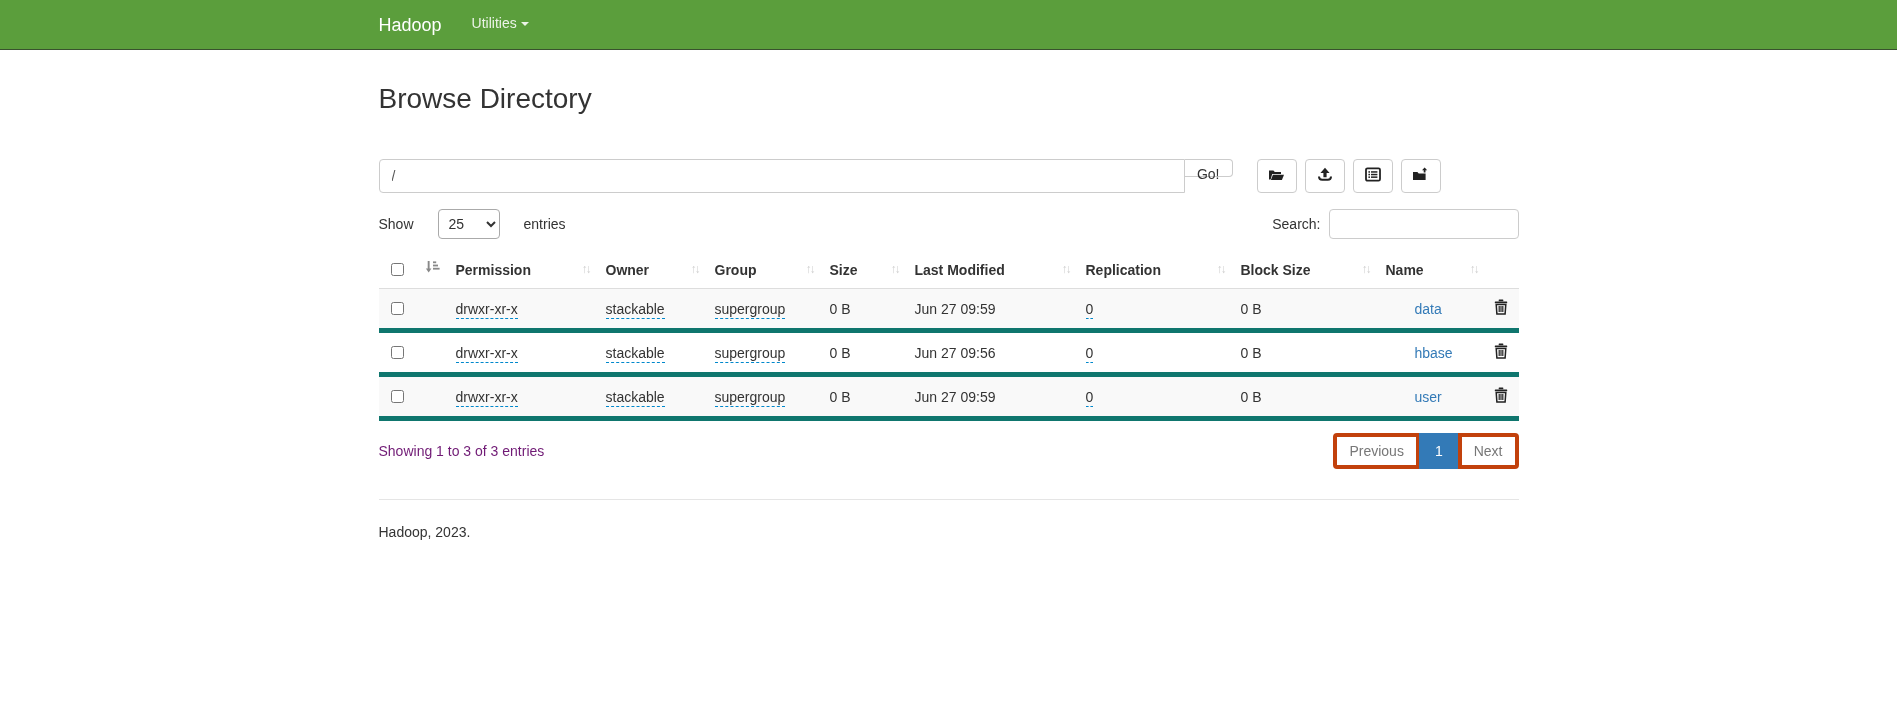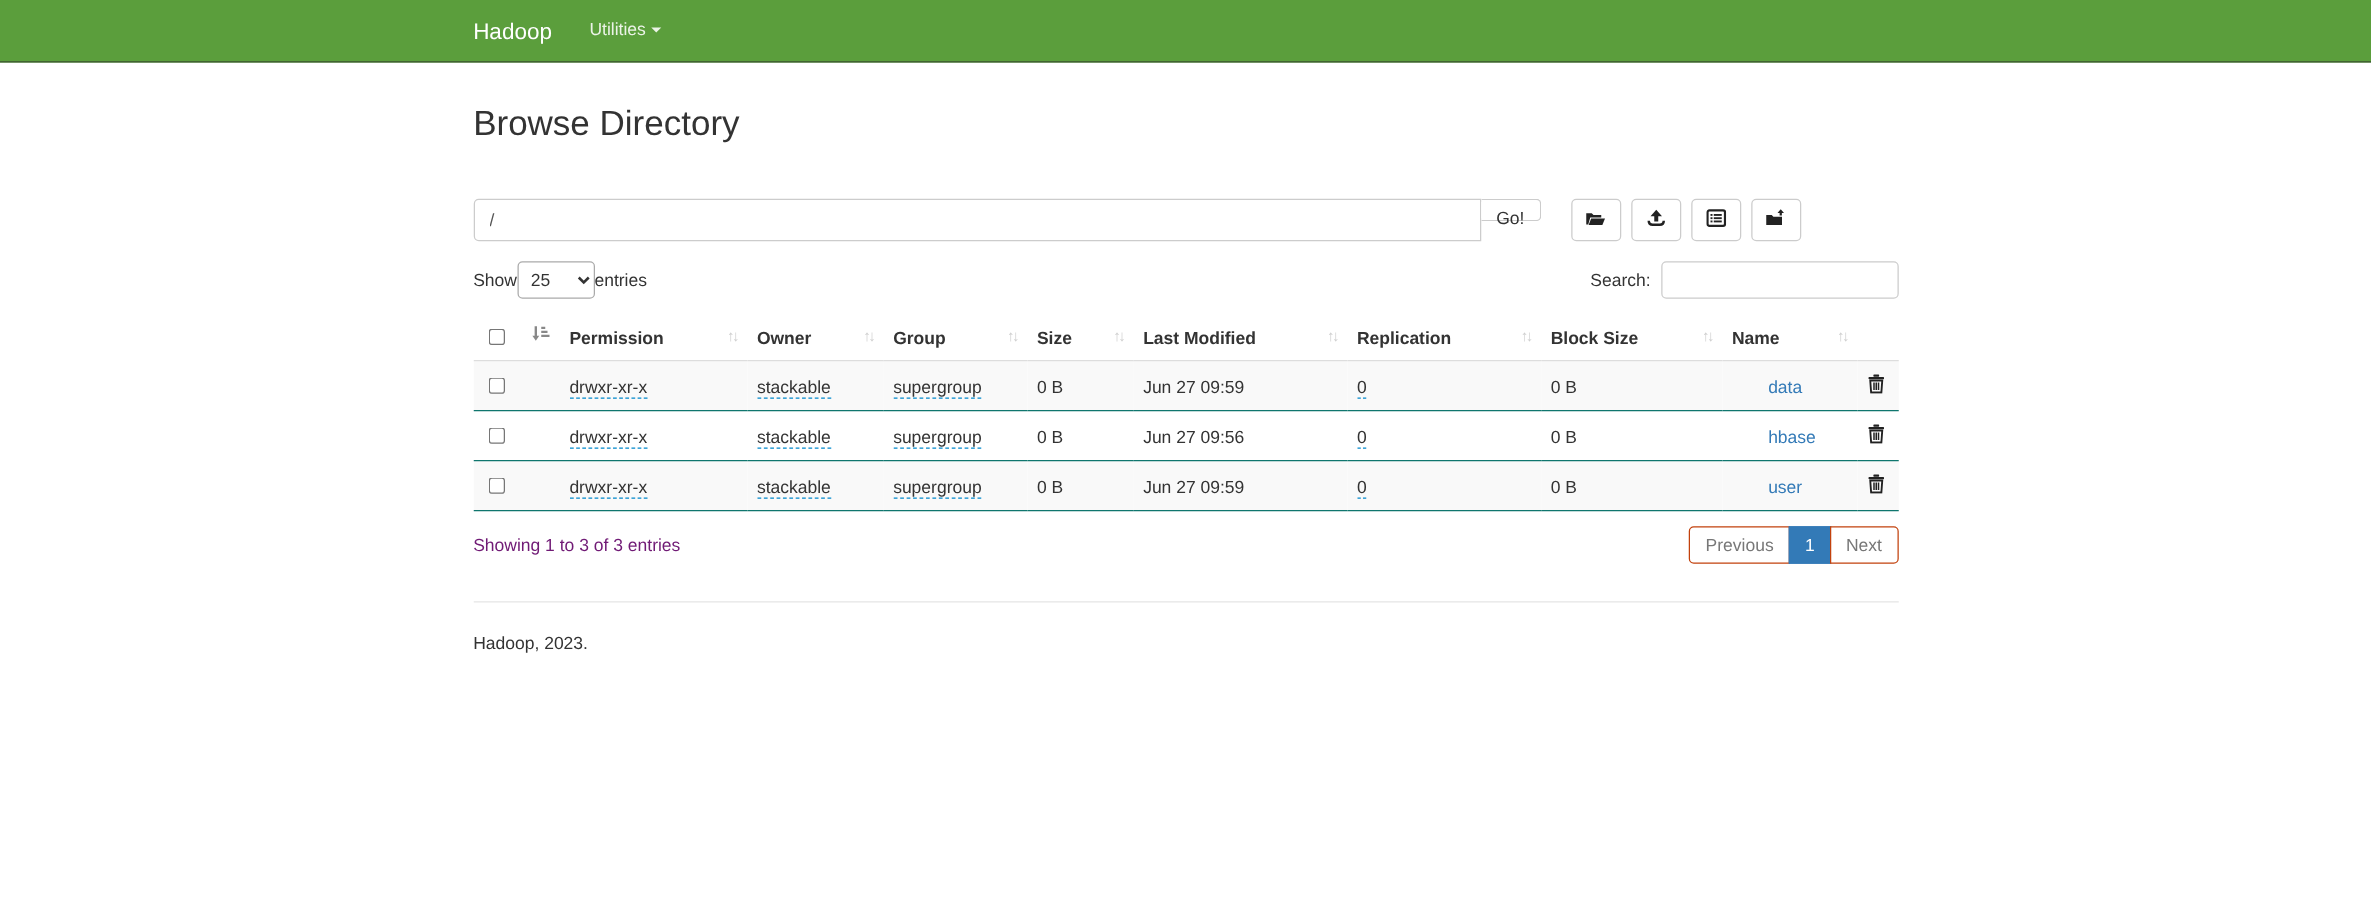--- a/index.html
+++ b/index.html
@@ -54,53 +54,53 @@
   .icon-btn {
     width: 40px; height: 34px; background: #fff; border: 1px solid #ccc;
     border-radius: 4px; display: flex; align-items: center; justify-content: center;
     cursor: pointer; padding: 0;
   }
   
   .controls-row {
     display: flex; justify-content: space-between; align-items: center;
     margin: 0 0 12px;
   }
-  .length-ctl { display: flex; align-items: center; gap: 0; }
+  .length-ctl { display: flex; align-items: center; gap: 24px; }
   .page-size-select {
     height: 30px; min-width: 62px; padding: 4px 6px; font-size: 14px; color: #333;
     border: 1px solid #aaa; border-radius: 4px; background: #fff;
     font-family: "Liberation Sans", sans-serif;
   }
   .search-ctl { display: flex; align-items: center; gap: 8px; }
   .search-input {
     width: 190px; height: 30px; padding: 4px 8px; font-size: 14px;
     border: 1px solid #ccc; border-radius: 4px; outline: none;
     font-family: "Liberation Sans", sans-serif;
   }
   
   table.dir-table { width: 100%; border-collapse: collapse; }
   .dir-table th {
     text-align: left; font-weight: 700; font-size: 14px; color: #333;
     padding: 9px 8px; border-bottom: 1px solid #ddd; cursor: pointer;
     white-space: nowrap;
   }
-  .dir-table td { padding: 10px 8px; border-bottom: 1px solid #0f766e; font-size: 14px; }
+  .dir-table td { padding: 10px 8px; border-bottom: 5px solid #0f766e; font-size: 14px; }
   .dir-table tbody tr:nth-child(odd) { background: #f9f9f9; }
   .sort-icon { float: right; color: #cfcfcf; font-size: 12px; letter-spacing: -2px; padding-left: 10px; }
   .sort-icon::after { content: "↑↓"; }
   .editable { border-bottom: 1px dashed #0088cc; padding-bottom: 1px; cursor: pointer; }
   .name-link { color: #337ab7; text-decoration: none; cursor: pointer; margin-left: 29px; }
   .trash-btn { background: none; border: none; padding: 0; cursor: pointer; line-height: 0; }
   .check-cell { width: 69px; }
   
   .table-footer { display: flex; justify-content: space-between; align-items: center; margin-top: 12px; }
   .info-text { font-size: 14px; color: #701a75; }
   .pagination { display: flex; list-style: none; margin: 0; padding: 0; }
   .page-item {
-    padding: 6px 12px; border: 1px solid #c2410c; margin-left: -1px;
+    padding: 6px 12px; border: 4px solid #c2410c; margin-left: -1px;
     background: #fff; color: #777; font-size: 14px; cursor: pointer; user-select: none;
   }
   .page-item.first { border-radius: 4px 0 0 4px; margin-left: 0; }
   .page-item.last { border-radius: 0 4px 4px 0; }
   .page-item.active { background: #337ab7; border-color: #337ab7; color: #fff; }
   
   hr.divider { border: 0; border-top: 1px solid #e5e5e5; margin: 30px 0 24px; }
   .site-footer { font-size: 14px; color: #333; margin: 0 0 40px; }
 </style>
 </head>

